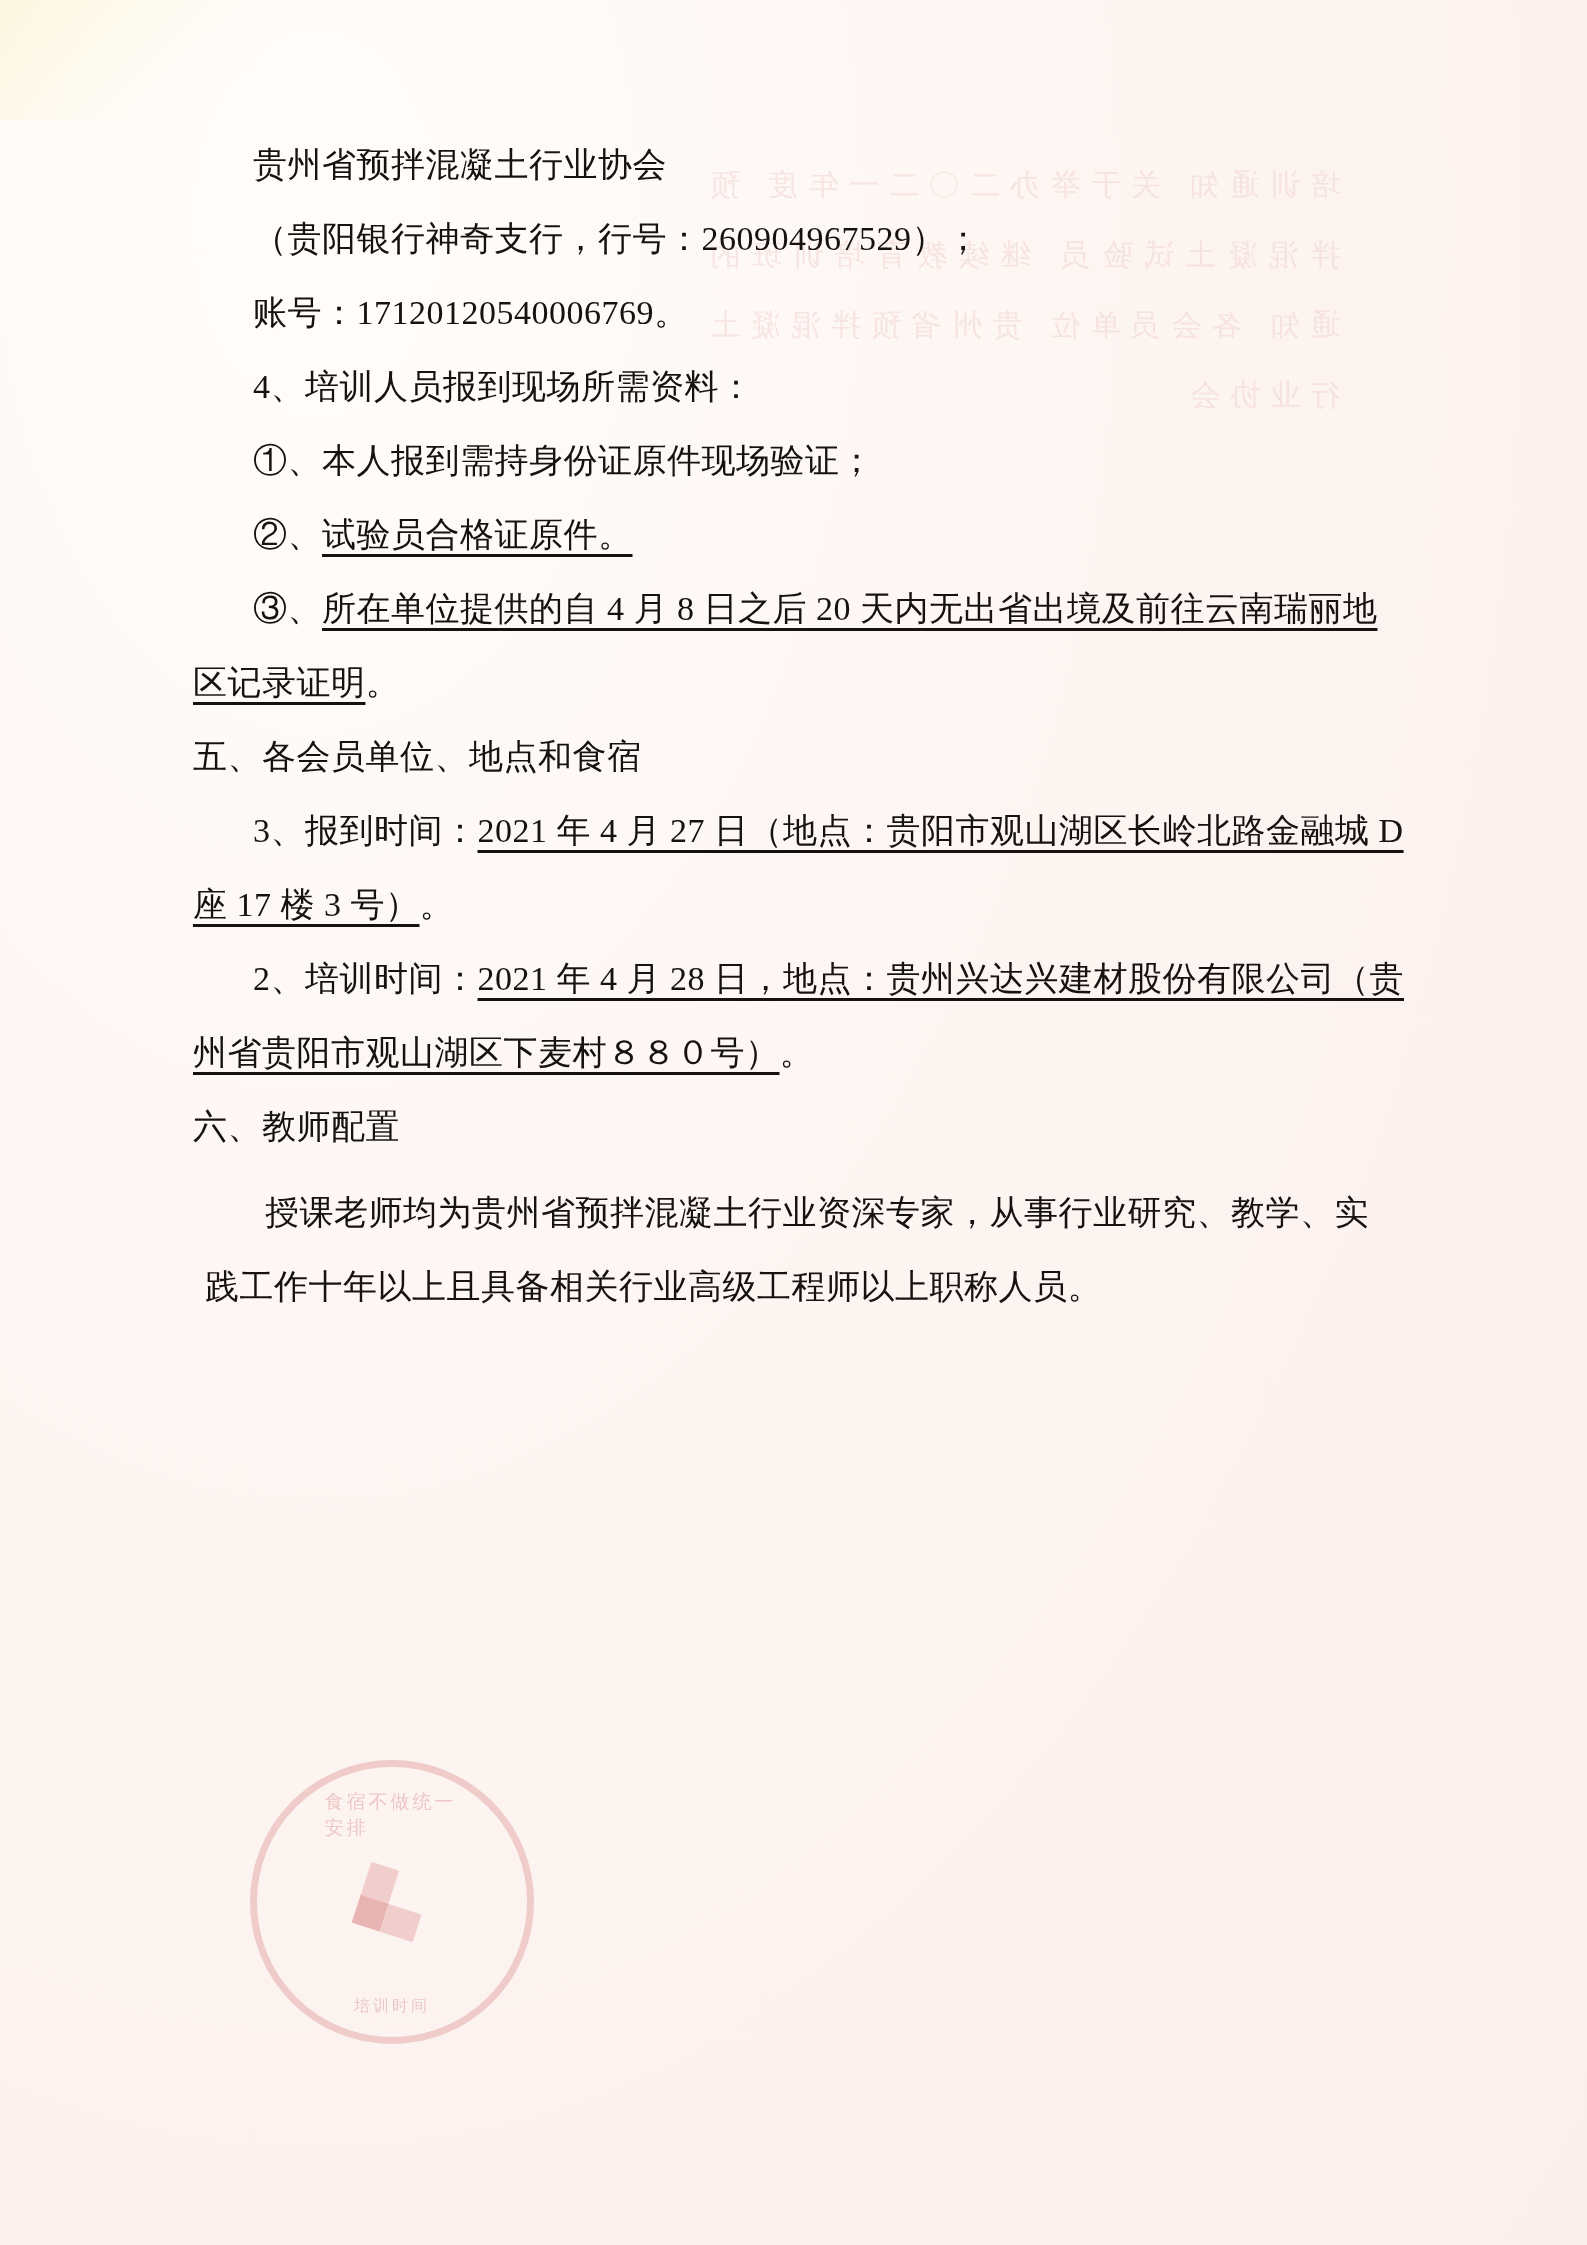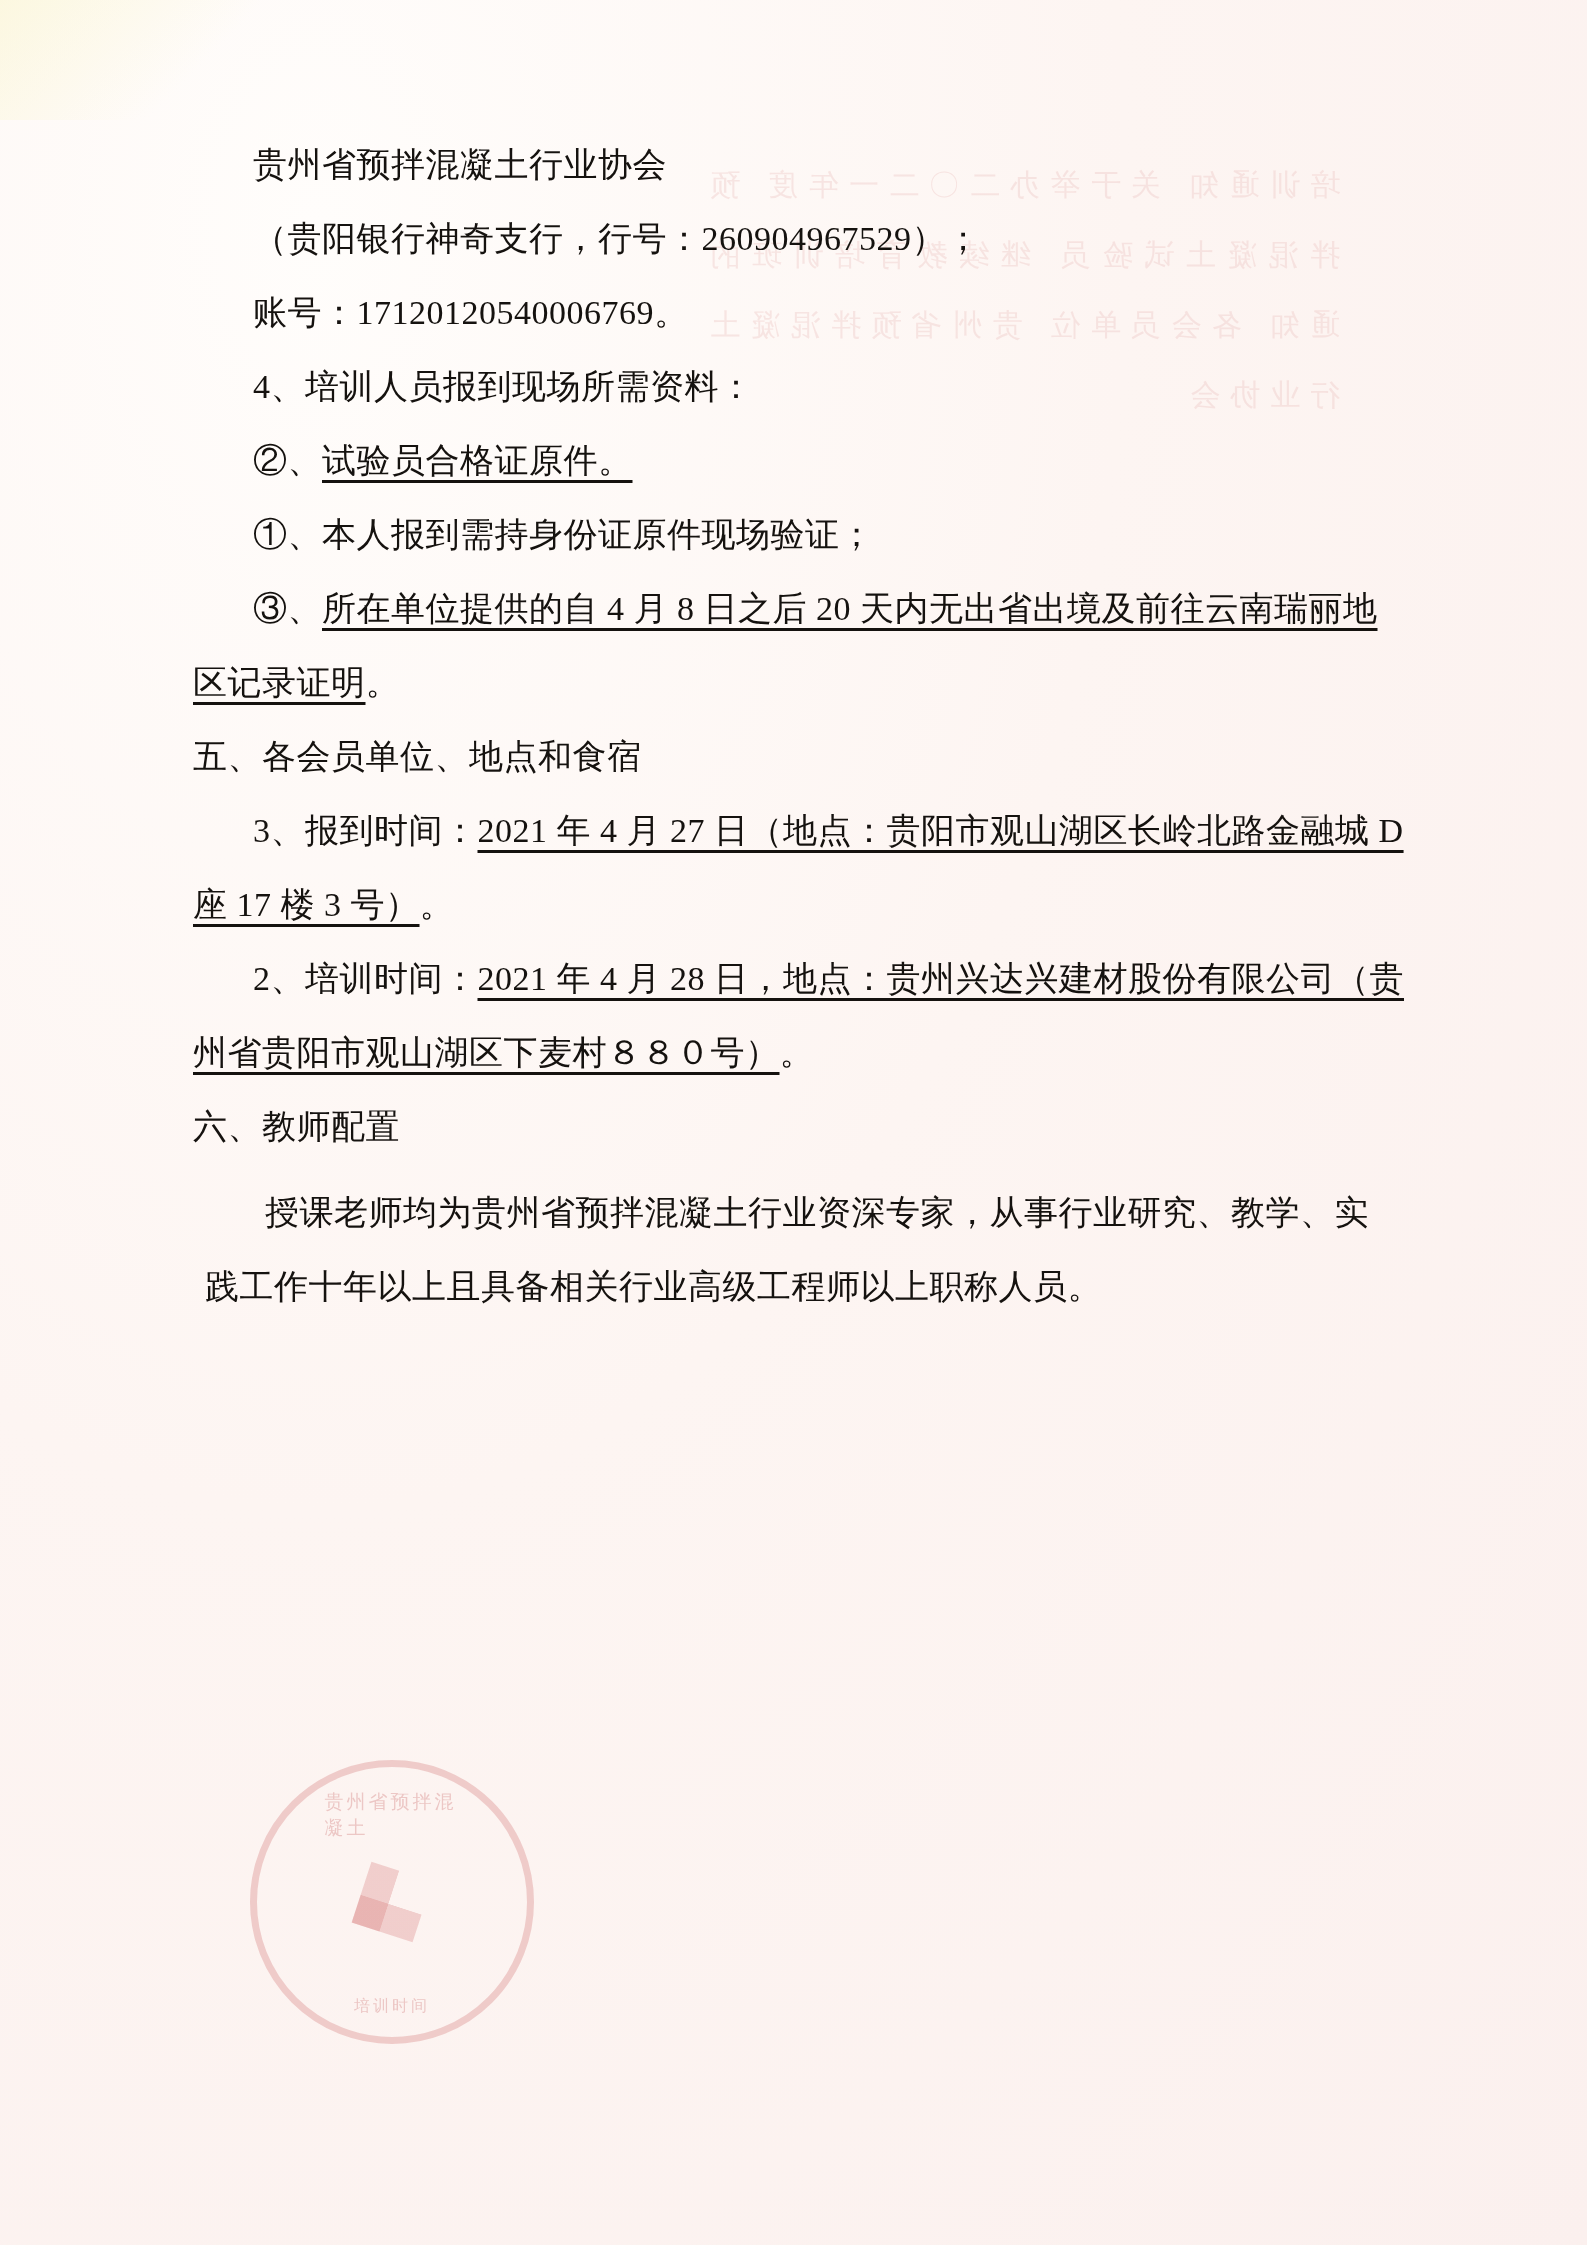--- a/index.html
+++ b/index.html
@@ -116,21 +116,21 @@
 </head>
 <body>
 
 <div class="page">
 
   <div class="corner-stain"></div>
 
   <div class="bleed">培训通知 关于举办二〇二一年度 预拌混凝土试验员 继续教育培训班的通知 各会员单位 贵州省预拌混凝土行业协会</div>
 
   <div class="seal">
-    <div class="seal-text">贵州省预拌混凝土</div>
+    <div class="seal-text">食宿不做统一安排</div>
     <div class="seal-text bottom">培训时间</div>
   </div>
 
   <div class="doc">
 
     <p class="blockline indent-1">
       <span>贵州省预拌混凝土行业协会</span>
     </p>
 
     <p class="blockline indent-1">
@@ -139,25 +139,25 @@
 
     <p class="blockline indent-1">
       <span>账号：17120120540006769。</span>
     </p>
 
     <p class="blockline indent-1">
       <span>4、培训人员报到现场所需资料：</span>
     </p>
 
     <p class="blockline indent-1">
-      <span>②、</span><span class="u">试验员合格证原件。</span>
+      <span>①、本人报到需持身份证原件现场验证；</span>
     </p>
 
     <p class="blockline indent-1">
-      <span>①、本人报到需持身份证原件现场验证；</span>
+      <span>②、</span><span class="u">试验员合格证原件。</span>
     </p>
 
     <p class="blockline indent-1">
       <span>③、</span><span class="u">所在单位提供的自 4 月 8 日之后 20 天内无出省出境及前往云南瑞丽地区记录证明</span><span>。</span>
     </p>
 
     <p class="blockline">
       <span>五、各会员单位、地点和食宿</span>
     </p>
 

